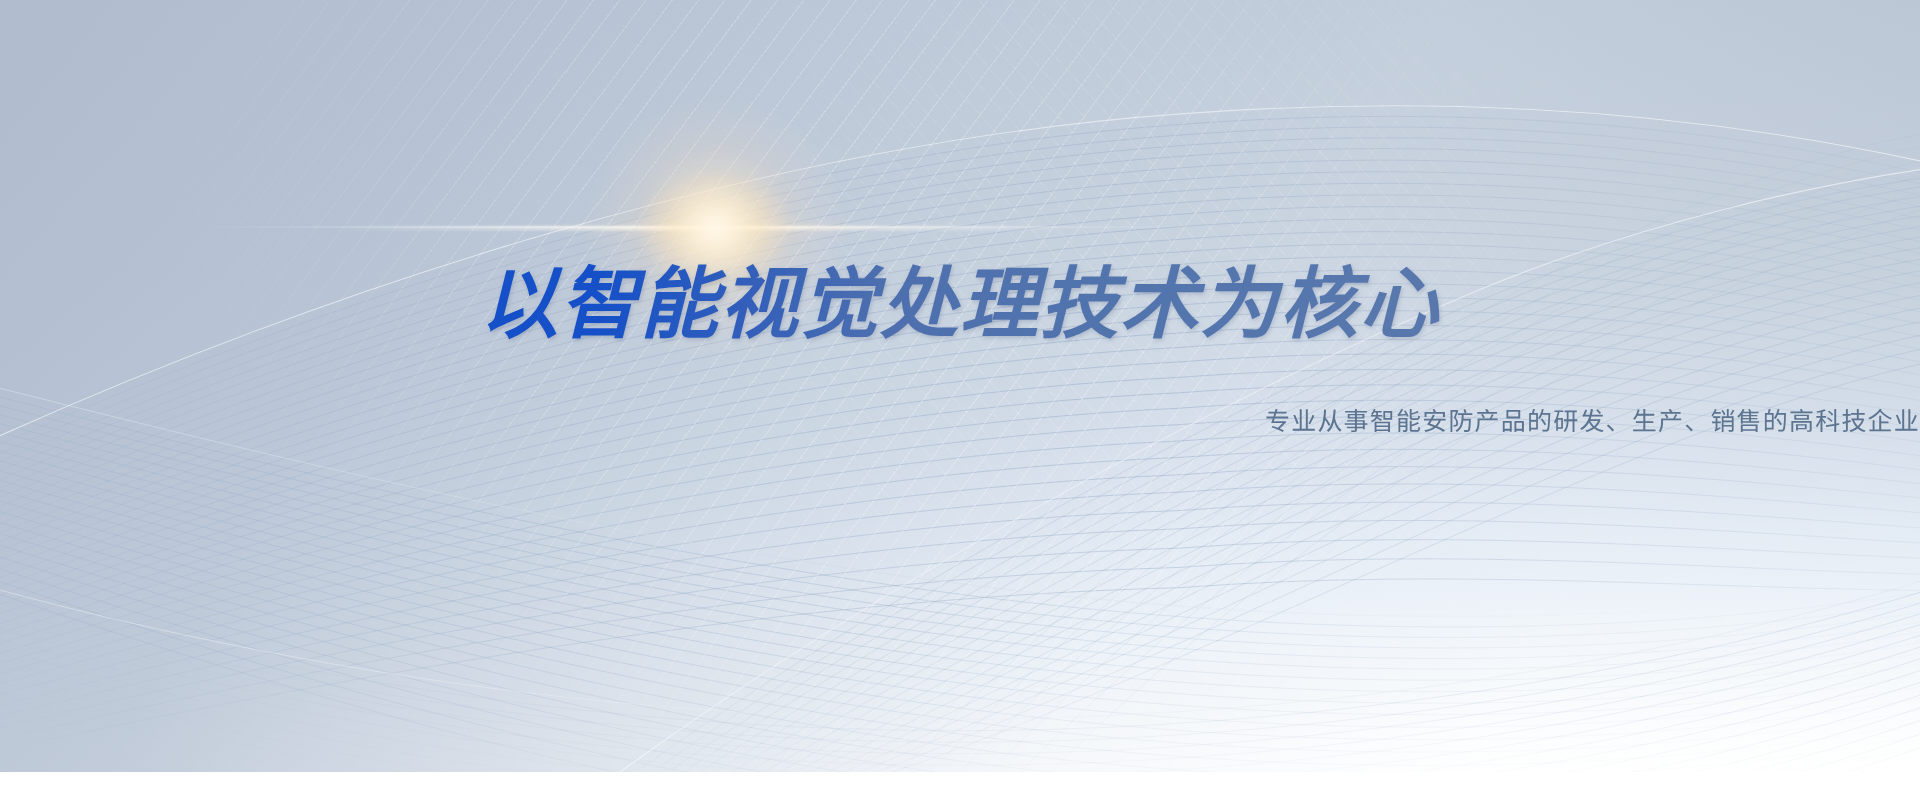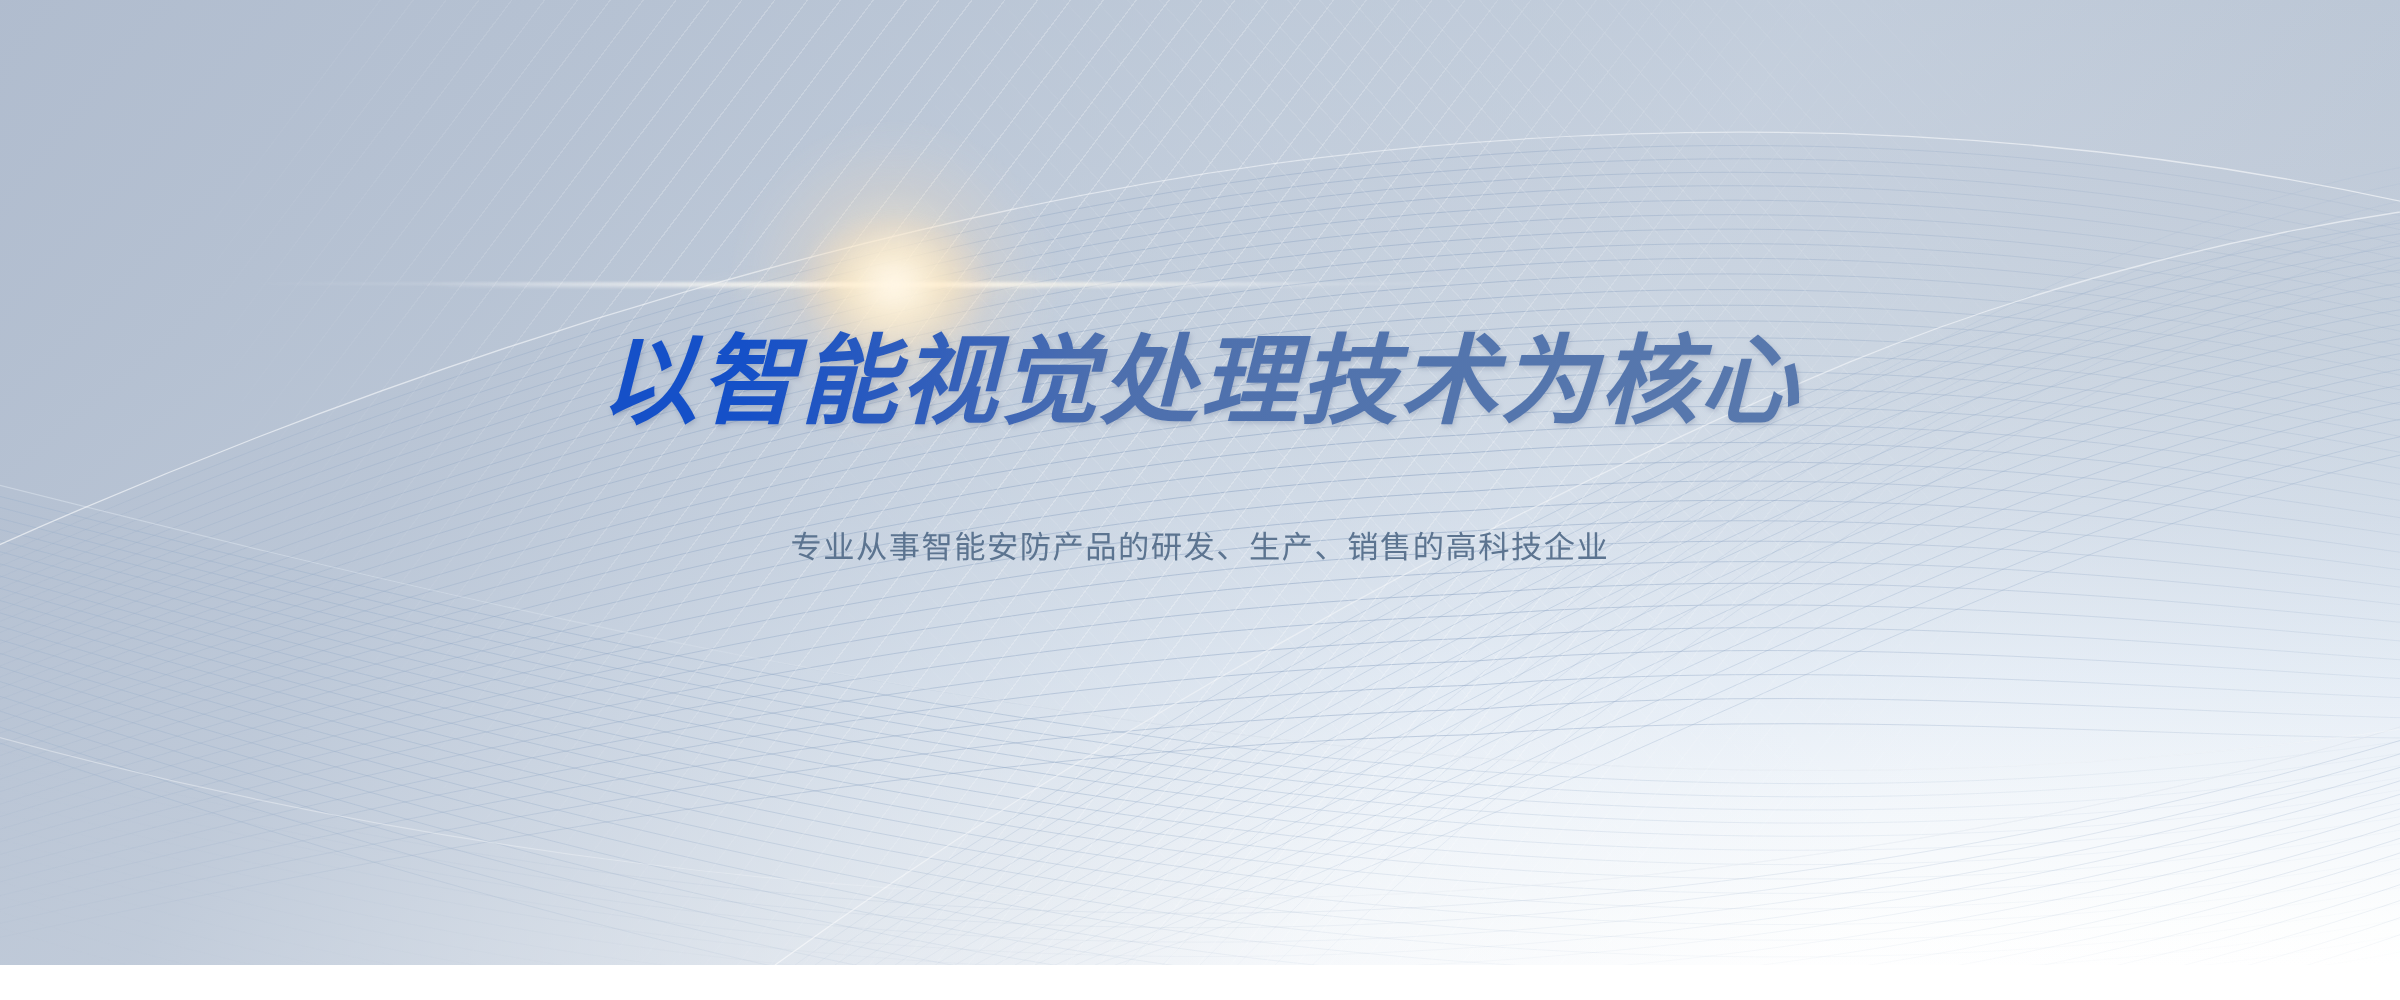--- a/index.html
+++ b/index.html
@@ -7,21 +7,21 @@
     margin: 0;
     padding: 0;
     background: #ffffff;
   }
 
   .banner {
     position: relative;
     width: 1920px;
     height: 772px;
     overflow: hidden;
-    font-family: Liberation Sans, sans-serif;
+    font-family: Liberation Serif, serif;
     
     background:
       linear-gradient(118deg,
         rgba(176,188,206,0.95) 0%,
         rgba(182,194,211,0.85) 22%,
         rgba(198,209,223,0.55) 44%,
         rgba(224,232,242,0.30) 62%,
         rgba(246,249,253,0.10) 80%,
         rgba(255,255,255,0) 100%),
       linear-gradient(180deg,
@@ -201,27 +201,28 @@
     color: transparent;
     -webkit-text-fill-color: transparent;
     filter: drop-shadow(1px 2px 2px rgba(40,62,104,0.20));
   }
 
   .subtitle {
     position: absolute;
     left: 0;
     right: 0;
     top: 405px;
-    margin: 16px;
+    margin: 0;
     font-size: 25px;
     line-height: 34px;
     font-weight: 400;
     letter-spacing: 1.2px;
     color: #5c7490;
     white-space: nowrap;
+    text-align: right;
   }
 
   .cta-wrap {
     position: absolute;
     left: 0;
     right: 0;
     top: 508px;
   }
 
   .cta-button {

